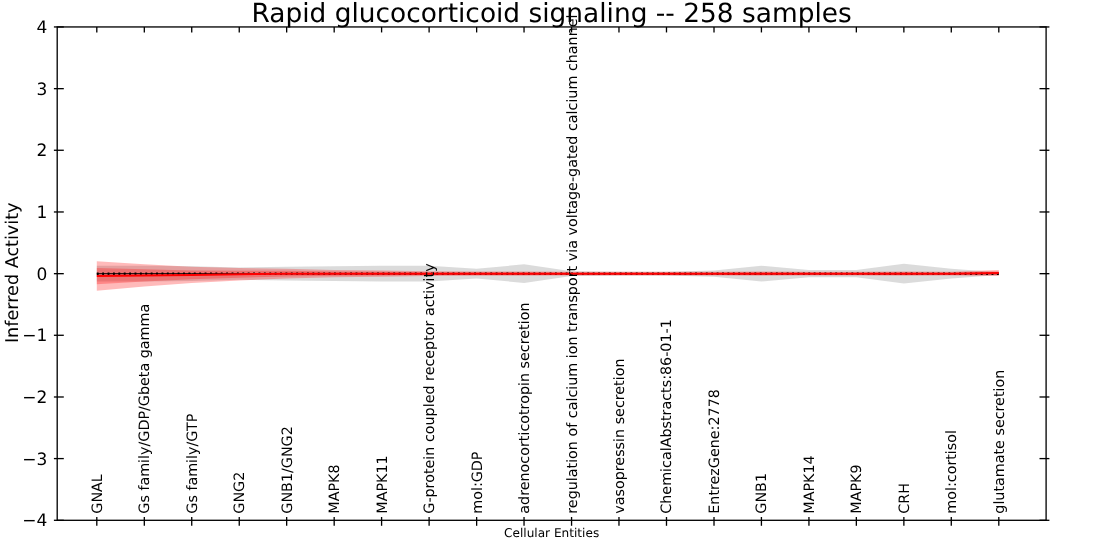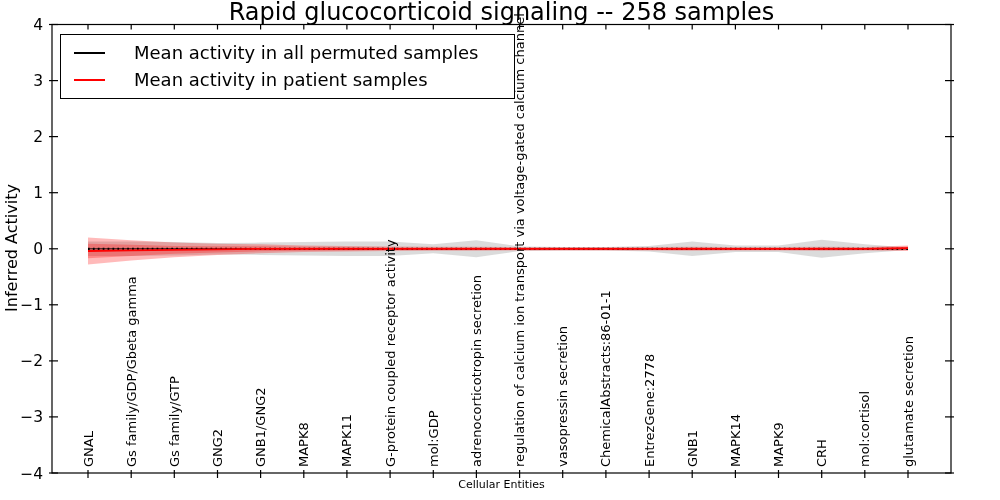--- a/index.html
+++ b/index.html
@@ -146,23 +146,13 @@
         <text x="43" y="366.375" text-anchor="end" font-size="15.5px">−2</text>
         <text x="43" y="422.4375" text-anchor="end" font-size="15.5px">−3</text>
         <text x="43" y="478.5" text-anchor="end" font-size="15.5px">−4</text>
       </g>
   </svg>
 
   <div class="fig-title">Rapid glucocorticoid signaling -- 258 samples</div>
   <div class="y-label">Inferred Activity</div>
   <div class="x-label">Cellular Entities</div>
 
-  <div class="legend">
-    <div class="legend-row">
-      <span class="legend-line" id="legend-line-0" style="border-top-color: rgb(0, 0, 0);"></span>
-      <span>Mean activity in all permuted samples</span>
-    </div>
-    <div class="legend-row">
-      <span class="legend-line" id="legend-line-1" style="border-top-color: rgb(255, 0, 0);"></span>
-      <span>Mean activity in patient samples</span>
-    </div>
-  </div>
 </div>
 
 </body></html>

